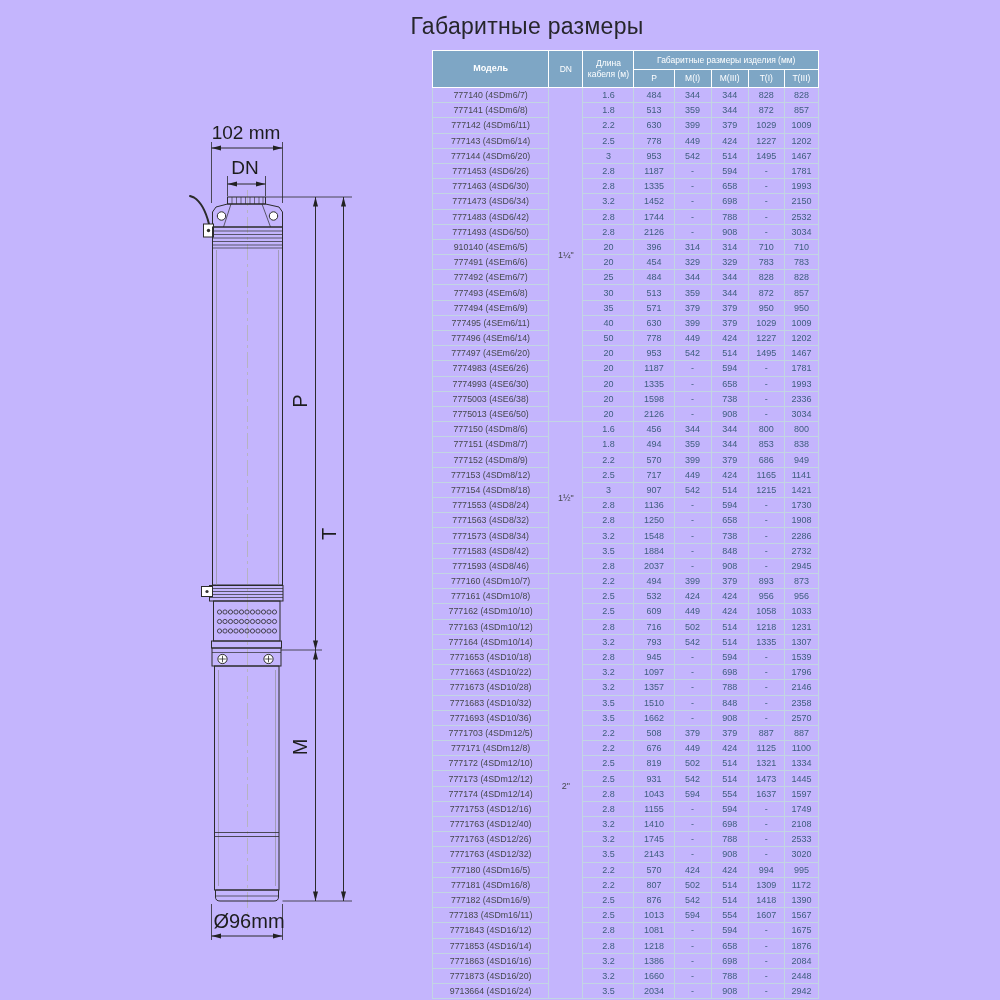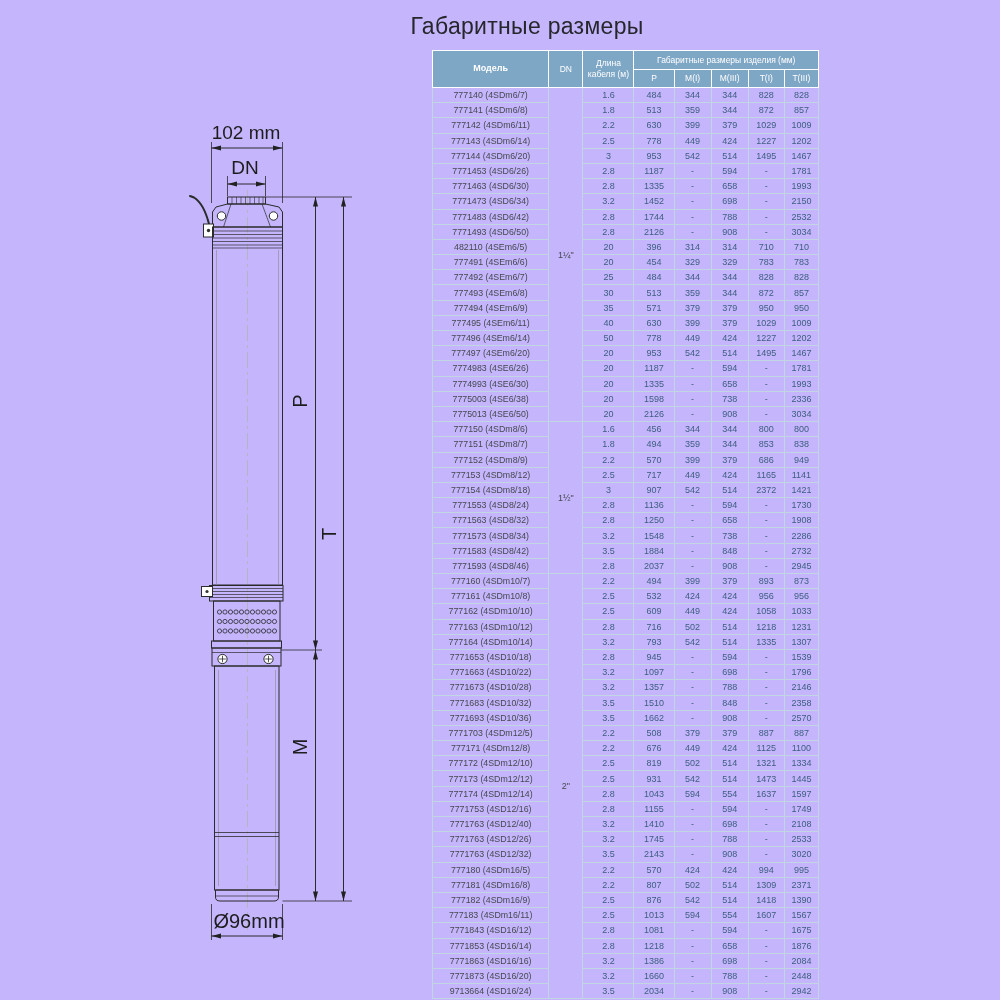--- a/index.html
+++ b/index.html
@@ -263,21 +263,21 @@
         <tr>
           <td class="model">7771493 (4SD6/50)</td>
           <td class="num">2.8</td>
           <td class="num">2126</td>
           <td class="num">-</td>
           <td class="num">908</td>
           <td class="num">-</td>
           <td class="num">3034</td>
         </tr>
         <tr>
-          <td class="model">482110 (4SEm6/5)</td>
+          <td class="model">910140 (4SEm6/5)</td>
           <td class="num">20</td>
           <td class="num">396</td>
           <td class="num">314</td>
           <td class="num">314</td>
           <td class="num">710</td>
           <td class="num">710</td>
         </tr>
         <tr>
           <td class="model">777491 (4SEm6/6)</td>
           <td class="num">20</td>
@@ -413,21 +413,21 @@
           <td class="num">424</td>
           <td class="num">1165</td>
           <td class="num">1141</td>
         </tr>
         <tr>
           <td class="model">777154 (4SDm8/18)</td>
           <td class="num">3</td>
           <td class="num">907</td>
           <td class="num">542</td>
           <td class="num">514</td>
-          <td class="num">2372</td>
+          <td class="num">1215</td>
           <td class="num">1421</td>
         </tr>
         <tr>
           <td class="model">7771553 (4SD8/24)</td>
           <td class="num">2.8</td>
           <td class="num">1136</td>
           <td class="num">-</td>
           <td class="num">594</td>
           <td class="num">-</td>
           <td class="num">1730</td>
@@ -649,21 +649,21 @@
           <td class="num">994</td>
           <td class="num">995</td>
         </tr>
         <tr>
           <td class="model">777181 (4SDm16/8)</td>
           <td class="num">2.2</td>
           <td class="num">807</td>
           <td class="num">502</td>
           <td class="num">514</td>
           <td class="num">1309</td>
-          <td class="num">2371</td>
+          <td class="num">1172</td>
         </tr>
         <tr>
           <td class="model">777182 (4SDm16/9)</td>
           <td class="num">2.5</td>
           <td class="num">876</td>
           <td class="num">542</td>
           <td class="num">514</td>
           <td class="num">1418</td>
           <td class="num">1390</td>
         </tr>

